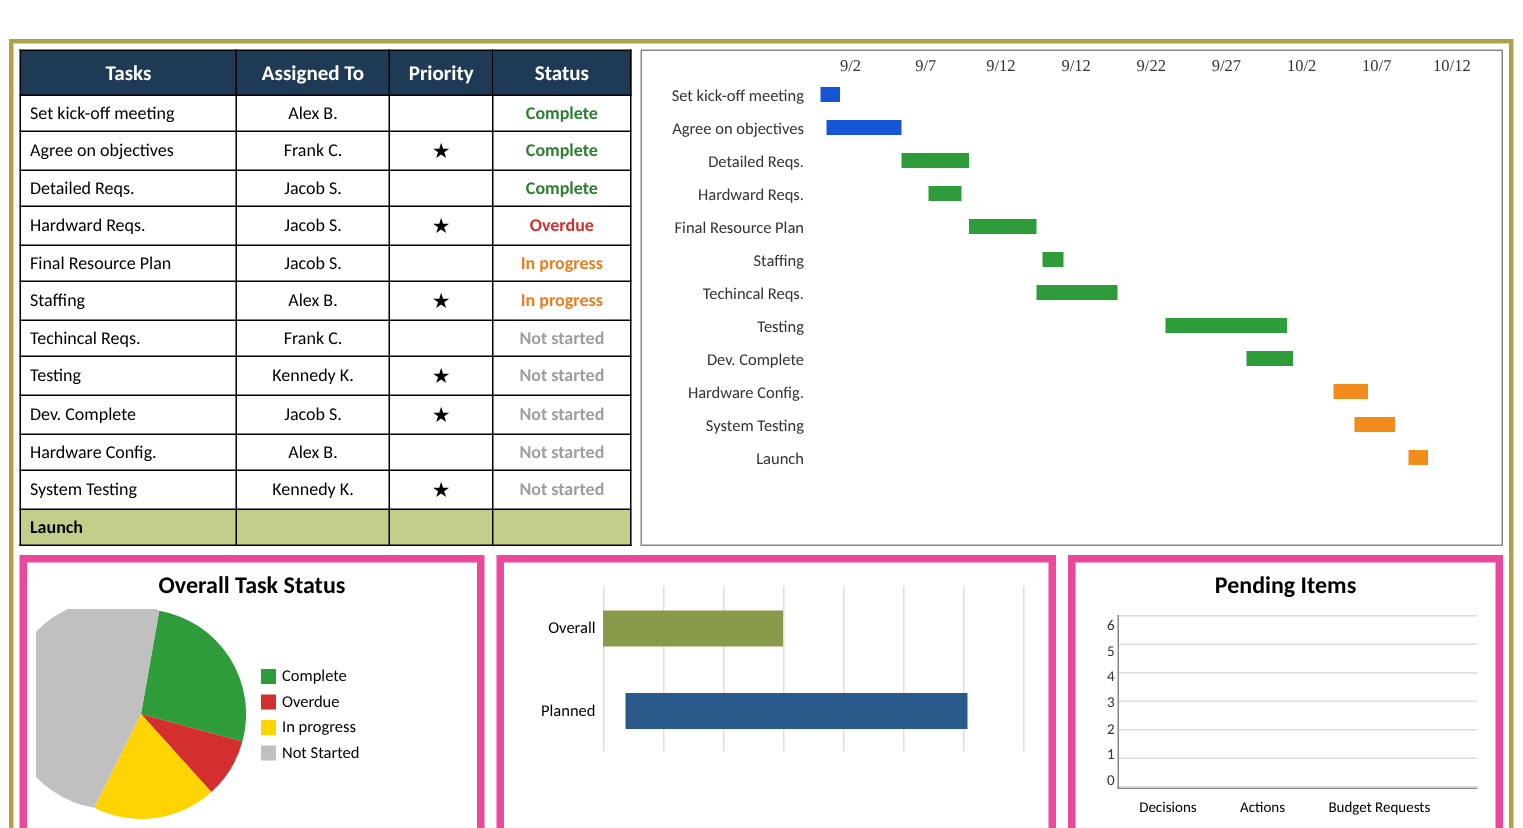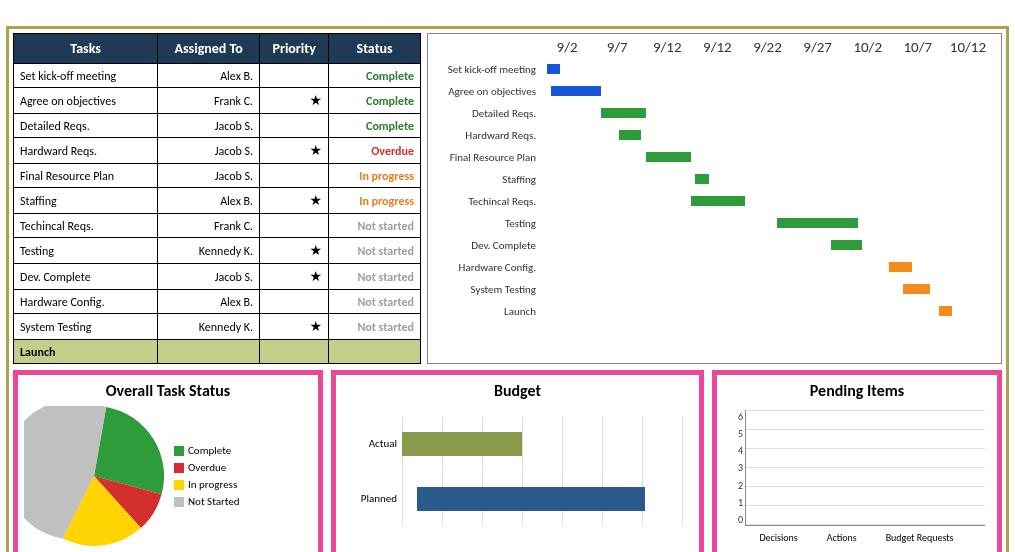--- a/index.html
+++ b/index.html
@@ -30,21 +30,21 @@
     background: #1f3a54;
     color: #fff;
     font-weight: bold;
     padding: 6px 4px;
     border: 1px solid #000;
     font-size: 14px;
   }
   table.tasks td {
     border: 1px solid #000;
     padding: 4px 6px;
-    text-align: right;
+    text-align: center;
     height: 24px;
   }
   table.tasks td:first-child { text-align: left; }
   .launch-row td {
     background: #c2cf8a;
     font-weight: bold;
     text-align: left;
   }
   .status-complete { color: #2e7d32; font-weight: bold; }
   .status-overdue { color: #d32f2f; font-weight: bold; }
@@ -53,22 +53,23 @@
   .star { font-size: 14px; }
   
   .gantt-panel {
     border: 1px solid #888;
     padding: 4px 8px 4px 4px;
     position: relative;
   }
   .gantt-axis {
     display: flex;
     margin-left: 110px;
-    font-size: 15px;
+    font-size: 11px;
     color: #333;
+    font-family: Liberation Serif, serif;
   }
   .gantt-axis span { flex: 1; text-align: center; }
   .gantt-rows { margin-top: 2px; }
   .gantt-row {
     display: flex;
     align-items: center;
     height: 22px;
   }
   .gantt-label {
     width: 110px;
@@ -357,35 +358,34 @@
             </div>
             <div class="legend-item">
               <span class="swatch sw-notstarted"></span>
               <span>Not Started</span>
             </div>
           </div>
       </div>
     </div>
 
     <div class="card">
-      <h3>Budget</h3>
       <div class="budget-wrap">
         <div class="budget-grid" id="budget-grid">
             <div></div>
             <div></div>
             <div></div>
             <div></div>
             <div></div>
             <div></div>
             <div></div>
             <div></div>
           </div>
         <div class="budget-bars" id="budget-bars">
             <div class="budget-row" style="position: relative;">
-              <div class="budget-label">Actual</div>
+              <div class="budget-label">Overall</div>
               <div class="budget-bar bb-actual" style="width:42.857142857142854%"></div>
             </div>
             <div class="budget-row" style="position: relative; padding-left: 15px;">
               <div class="budget-label">Planned</div>
               <div class="budget-bar bb-planned" style="width:85.71428571428571%"></div>
             </div>
           </div>
       </div>
     </div>
 

